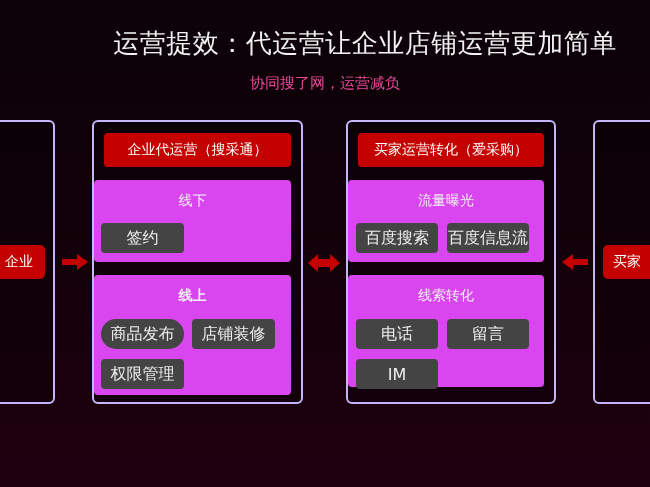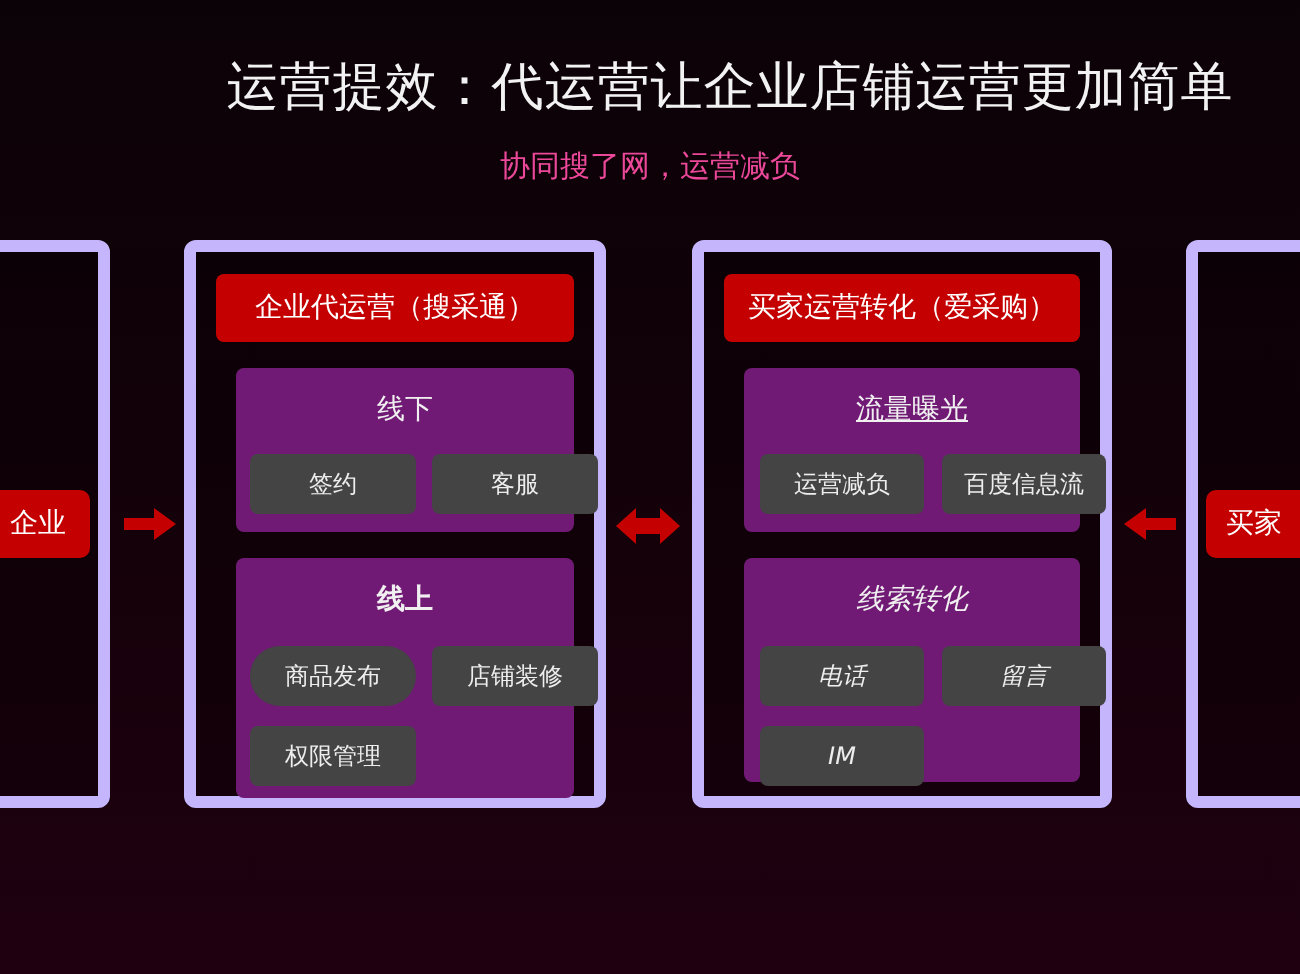--- a/index.html
+++ b/index.html
@@ -12,44 +12,44 @@
   .title {
     position:absolute; left:0; top:26px; width:650px; text-align:center;
     font-size:26px; color:#f2f2f2; letter-spacing:0.5px;margin-left:40px;
   }
   .subtitle {
     position:absolute; left:0; top:74px; width:650px; text-align:center;
     font-size:15px; color:#ec4899;
   }
   .panel {
     position:absolute; top:120px; height:284px;
-    border:6px solid #c4b5fd; border-radius:6px; box-sizing:border-box;
+    border:2px solid #c4b5fd; border-radius:6px; box-sizing:border-box;
     background: rgba(10,0,6,0.35);
   }
   .side-btn {
     position:absolute; top:245px; height:34px; width:70px;
     background:#c40000; border-radius:5px; font-size:14px;
     display:flex; align-items:center; justify-content:center; color:#fff;
   }
   .head-btn {
     position:absolute; left:10px; right:10px; top:11px; height:34px;
     background:#c40000; border-radius:4px; font-size:14px;
     display:flex; align-items:center; justify-content:center; color:#fff;
   }
   .group {
-    position:absolute; left:20px; right:10px;
-    background:#701a75; border-radius:4px;padding-left:36px;
+    position:absolute; left:0; right:10px;
+    background:#d946ef; border-radius:4px;padding-left:36px;
   }
   .group-title {
     position:absolute; left:0; right:0; text-align:center;
     font-size:14px; color:#f0f0f0;
   }
   .chip {
     position:absolute; width:83px; height:30px;
-    background:#444444; border-radius:4px; font-size:12px; color:#eeeeee;
+    background:#444444; border-radius:4px; font-size:16px; color:#eeeeee;
     display:flex; align-items:center; justify-content:center;
   }
   .arrow { position:absolute; }
 </style>
 </head>
 <body>
 
 <div class="title">运营提效：代运营让企业店铺运营更加简单</div>
 <div class="subtitle">协同搜了网，运营减负</div>
 
@@ -62,44 +62,43 @@
   <polygon points="0,5 15,5 15,0 26,8 15,16 15,11 0,11" fill="#c40000"></polygon>
 </svg>
 
 <div class="panel" style="left:92px; width:211px;">
   <div class="head-btn">
     <span>企业代运营（搜采通）</span>
   </div>
   <div class="group" style="top:58px; height:82px;">
     <div class="group-title" style="top:12px;">线下</div>
     <div class="chip" style="left:7px; top:43px;">签约</div>
-    <div class="chip" style="left:98px; top:43px;">客服</div>
   </div>
   <div class="group" style="top:153px; height:120px;">
     <div class="group-title" style="top:12px;font-weight:bold;">线上</div>
     <div class="chip" style="left:7px; top:44px;border-radius:15px;">商品发布</div>
     <div class="chip" style="left:98px; top:44px;">店铺装修</div>
     <div class="chip" style="left:7px; top:84px;">权限管理</div>
   </div>
 </div>
 
 <svg class="arrow" style="left:308px; top:254px;" width="32" height="18" viewBox="0 0 32 18">
   <polygon points="0,9 10,0 10,5 22,5 22,0 32,9 22,18 22,13 10,13 10,18" fill="#c40000"></polygon>
 </svg>
 
 <div class="panel" style="left:346px; width:210px;">
   <div class="head-btn">
     <span>买家运营转化（爱采购）</span>
   </div>
   <div class="group" style="top:58px; height:82px;">
-    <div class="group-title" style="top:12px;text-decoration:underline;">流量曝光</div>
-    <div class="chip" style="left:8px; top:43px; width:82px;">运营减负</div>
+    <div class="group-title" style="top:12px;">流量曝光</div>
+    <div class="chip" style="left:8px; top:43px; width:82px;">百度搜索</div>
     <div class="chip" style="left:99px; top:43px; width:82px;">百度信息流</div>
   </div>
-  <div class="group" style="top:153px; height:112px;font-style:italic;">
+  <div class="group" style="top:153px; height:112px;">
     <div class="group-title" style="top:12px;">线索转化</div>
     <div class="chip" style="left:99px; top:44px; width:82px;">留言</div>
     <div class="chip" style="left:8px; top:44px; width:82px;">电话</div>
     <div class="chip" style="left:8px; top:84px; width:82px;">IM</div>
   </div>
 </div>
 
 <svg class="arrow" style="left:562px; top:254px;" width="26" height="16" viewBox="0 0 26 16">
   <polygon points="26,5 11,5 11,0 0,8 11,16 11,11 26,11" fill="#c40000"></polygon>
 </svg>

